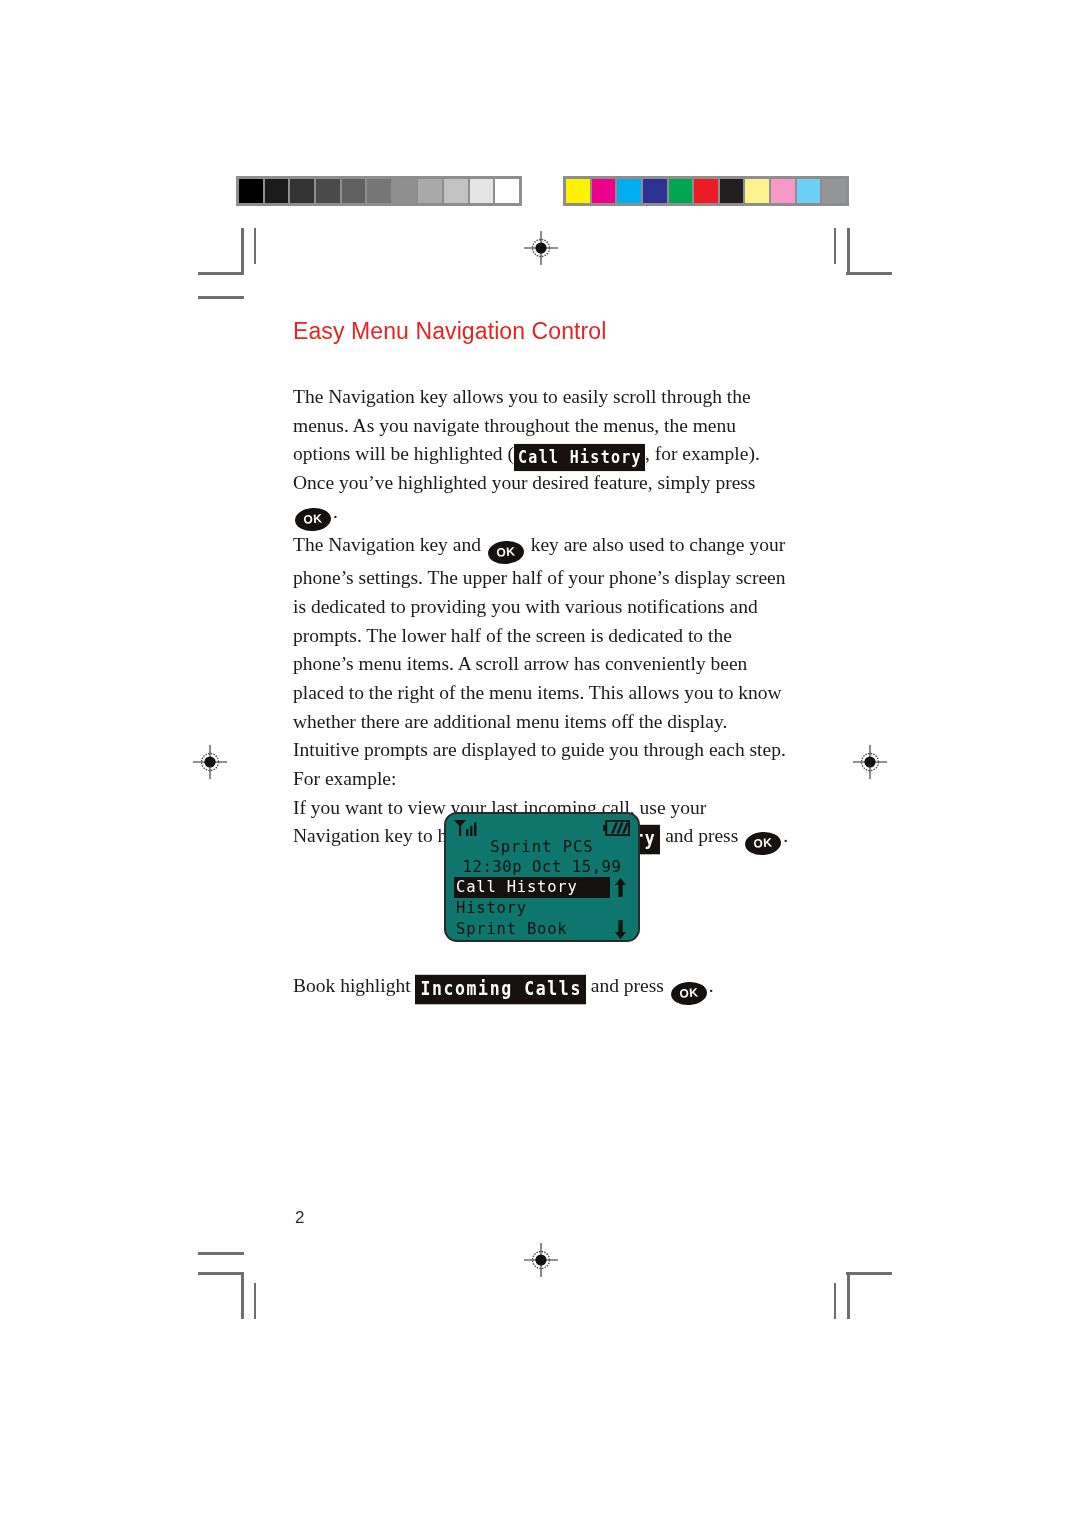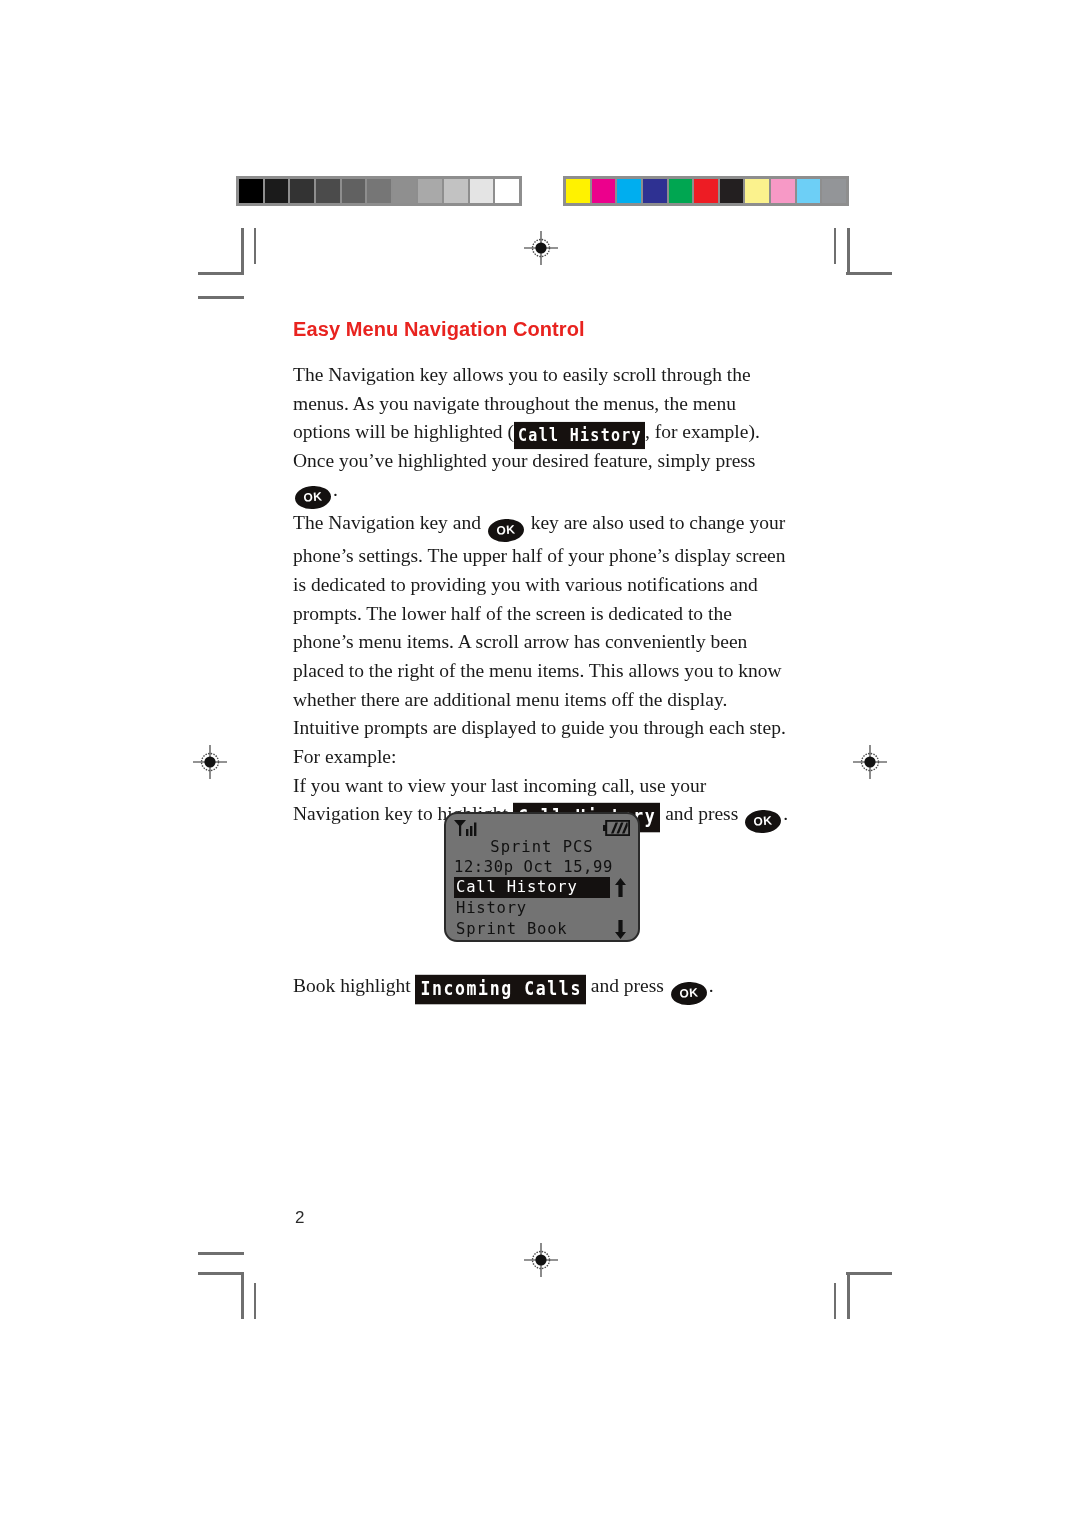--- a/index.html
+++ b/index.html
@@ -49,24 +49,24 @@
   
   #content-column {
     position: absolute;
     left: 293px;
     top: 318px;
     width: 500px;
   }
   #page-heading {
     color: #e8231f;
     font-family: "Liberation Sans", sans-serif;
-    font-weight: bold;
-    font-size: 20px;
+    font-weight: normal;
+    font-size: 23px;
     letter-spacing: 0.1px;
-    margin: 0 0 20px 0;
+    margin: 0 0 38px 0;
   }
   .body-par {
     font-size: 19.5px;
     line-height: 28.7px;
     margin: 0;
     text-align: left;
   }
   .body-par + .body-par { margin-top: 0; }
 
   
@@ -111,41 +111,41 @@
   
   #phone-display {
     position: absolute;
     left: 444px;
     top: 812px;
     width: 196px;
     height: 130px;
     border: 2.5px solid #2a2a2a;
     border-radius: 13px;
     box-sizing: border-box;
-    background: #737373;
+    background: #0f766e;
     padding: 6px 8px 4px 8px;
     font-family: "DejaVu Sans Mono", "Liberation Mono", monospace;
     font-size: 15.5px;
     color: #111111;
     overflow: hidden;
   }
   #phone-statusbar {
     display: flex;
     justify-content: space-between;
     align-items: flex-start;
     height: 19px;
   }
   #phone-carrier {
     text-align: center;
     letter-spacing: 1px;
     line-height: 19px;
     margin-top: -1px;
   }
   #phone-clock {
-    text-align: left;
+    text-align: center;
     letter-spacing: 0.6px;
     line-height: 20px;
   }
   .menu-row {
     display: flex;
     align-items: center;
     height: 21px;
     letter-spacing: 0.8px;
   }
   .menu-label {

